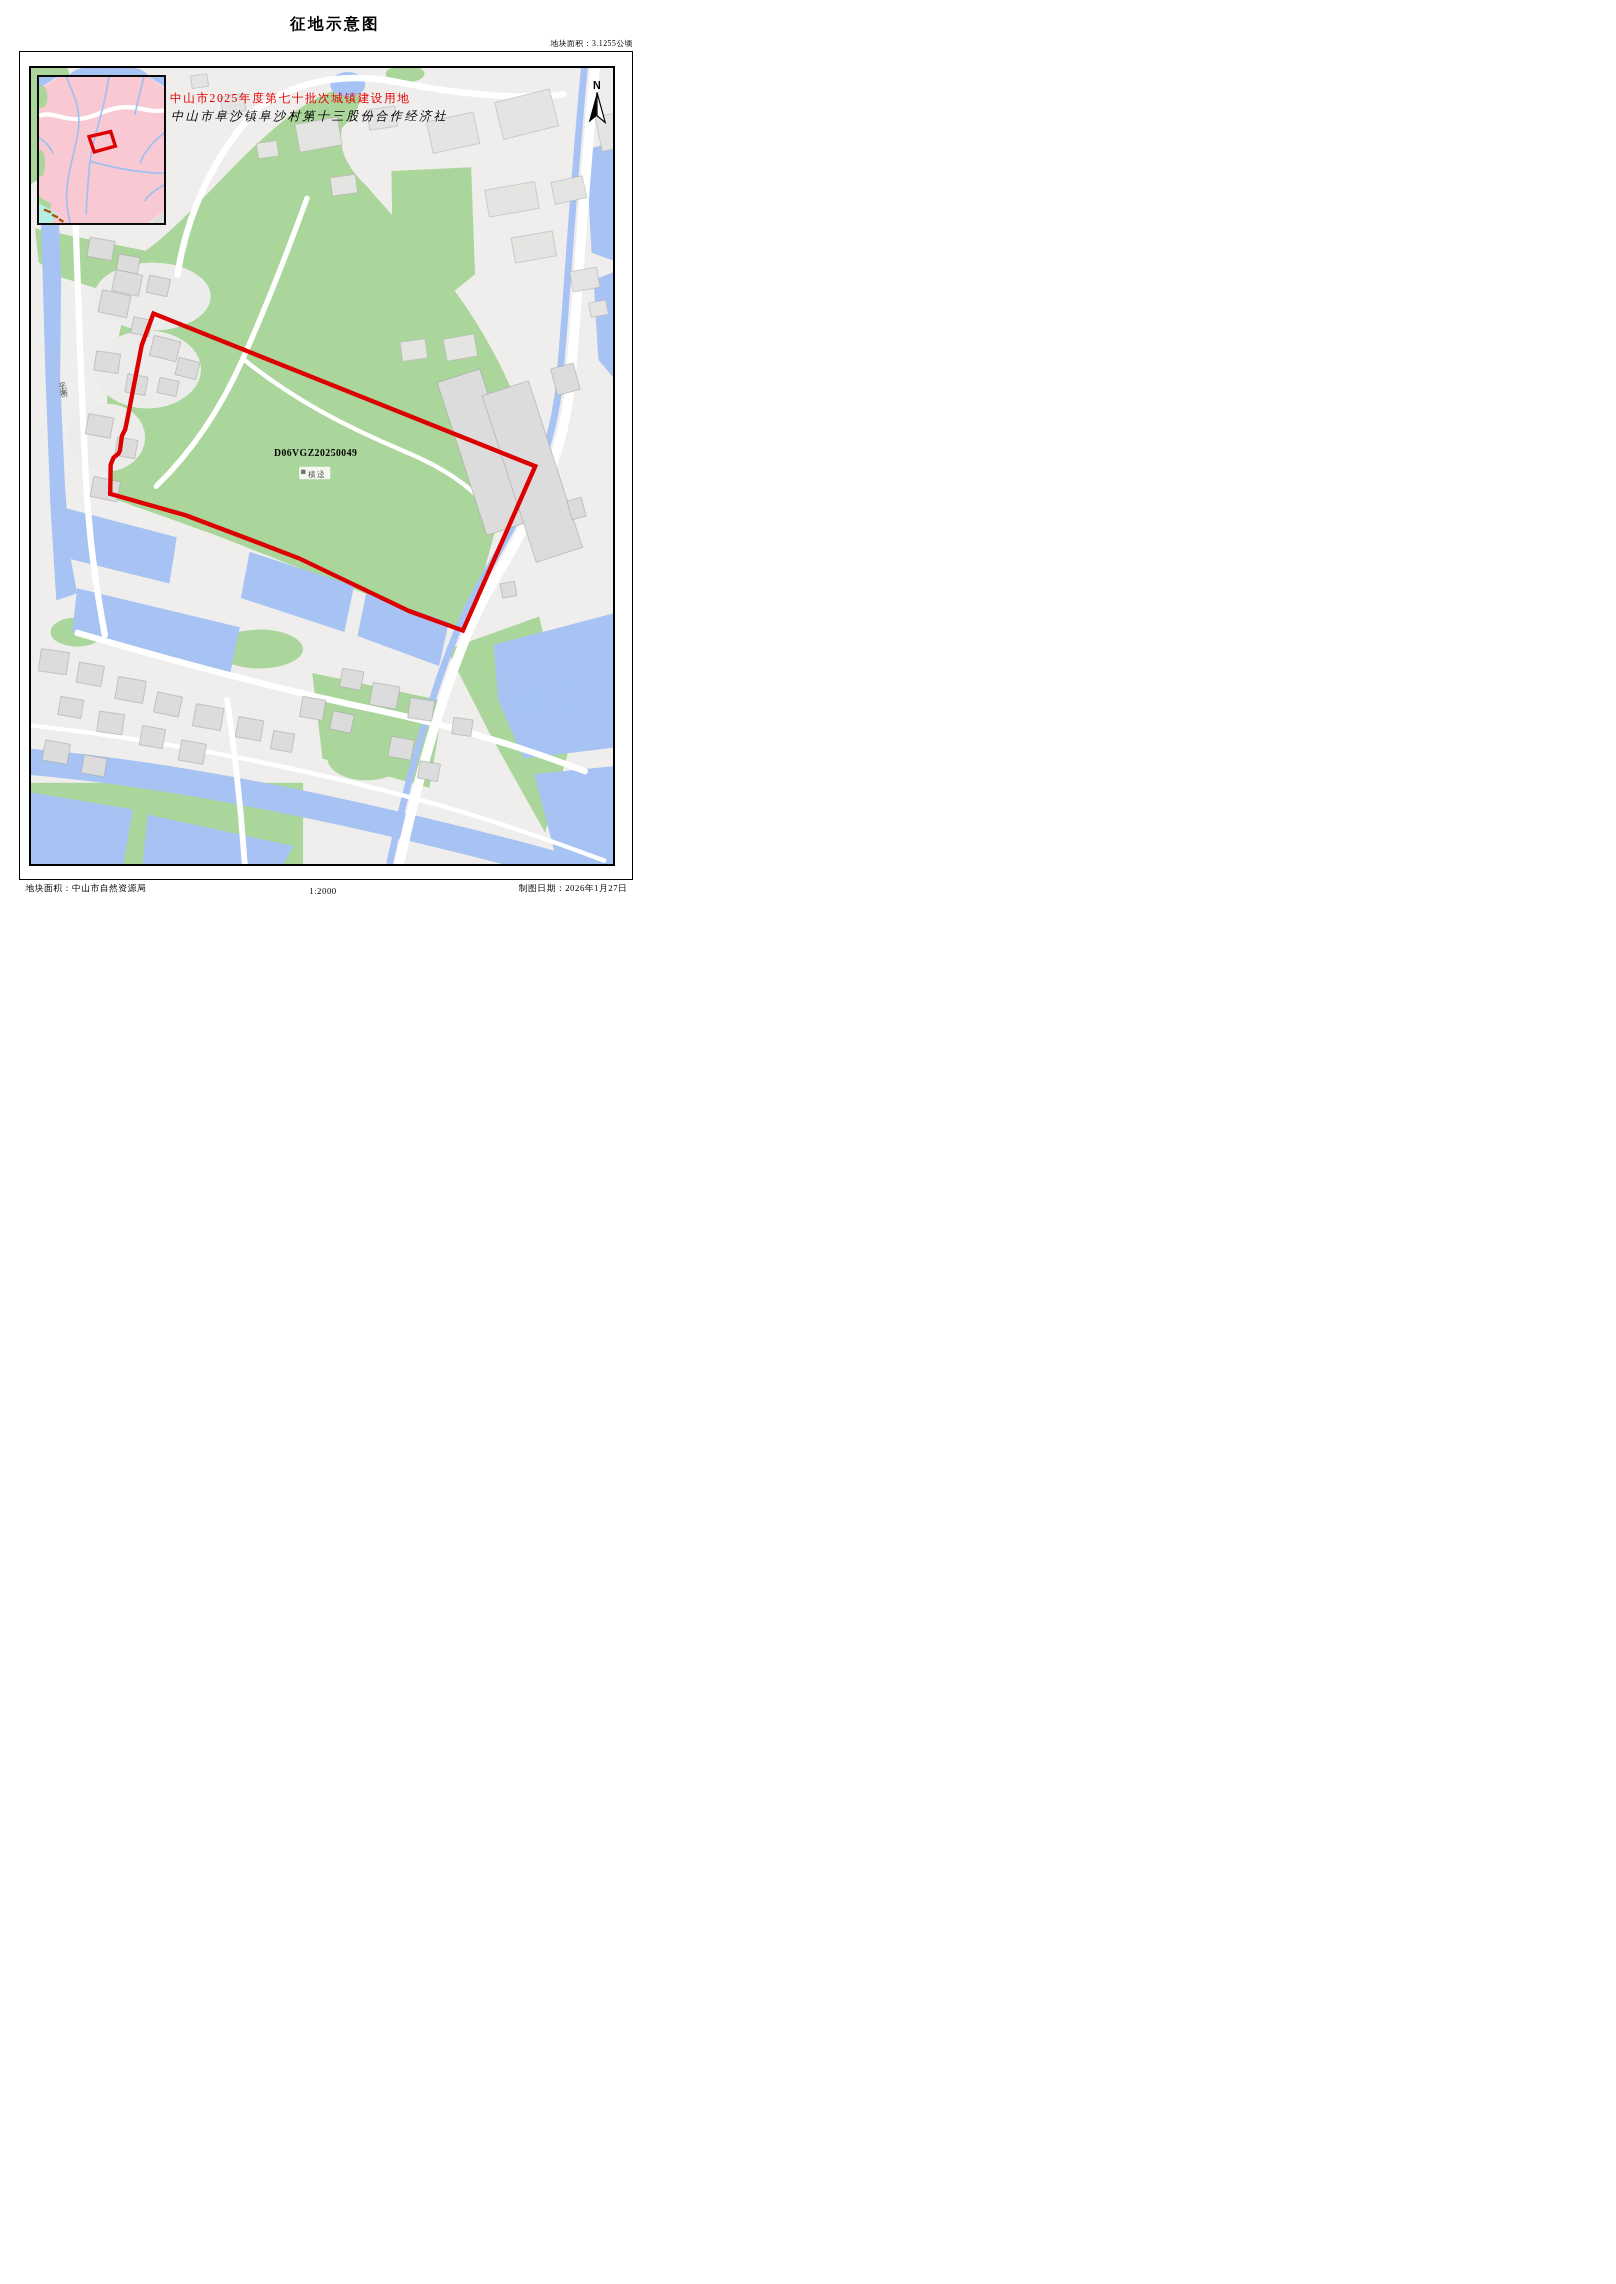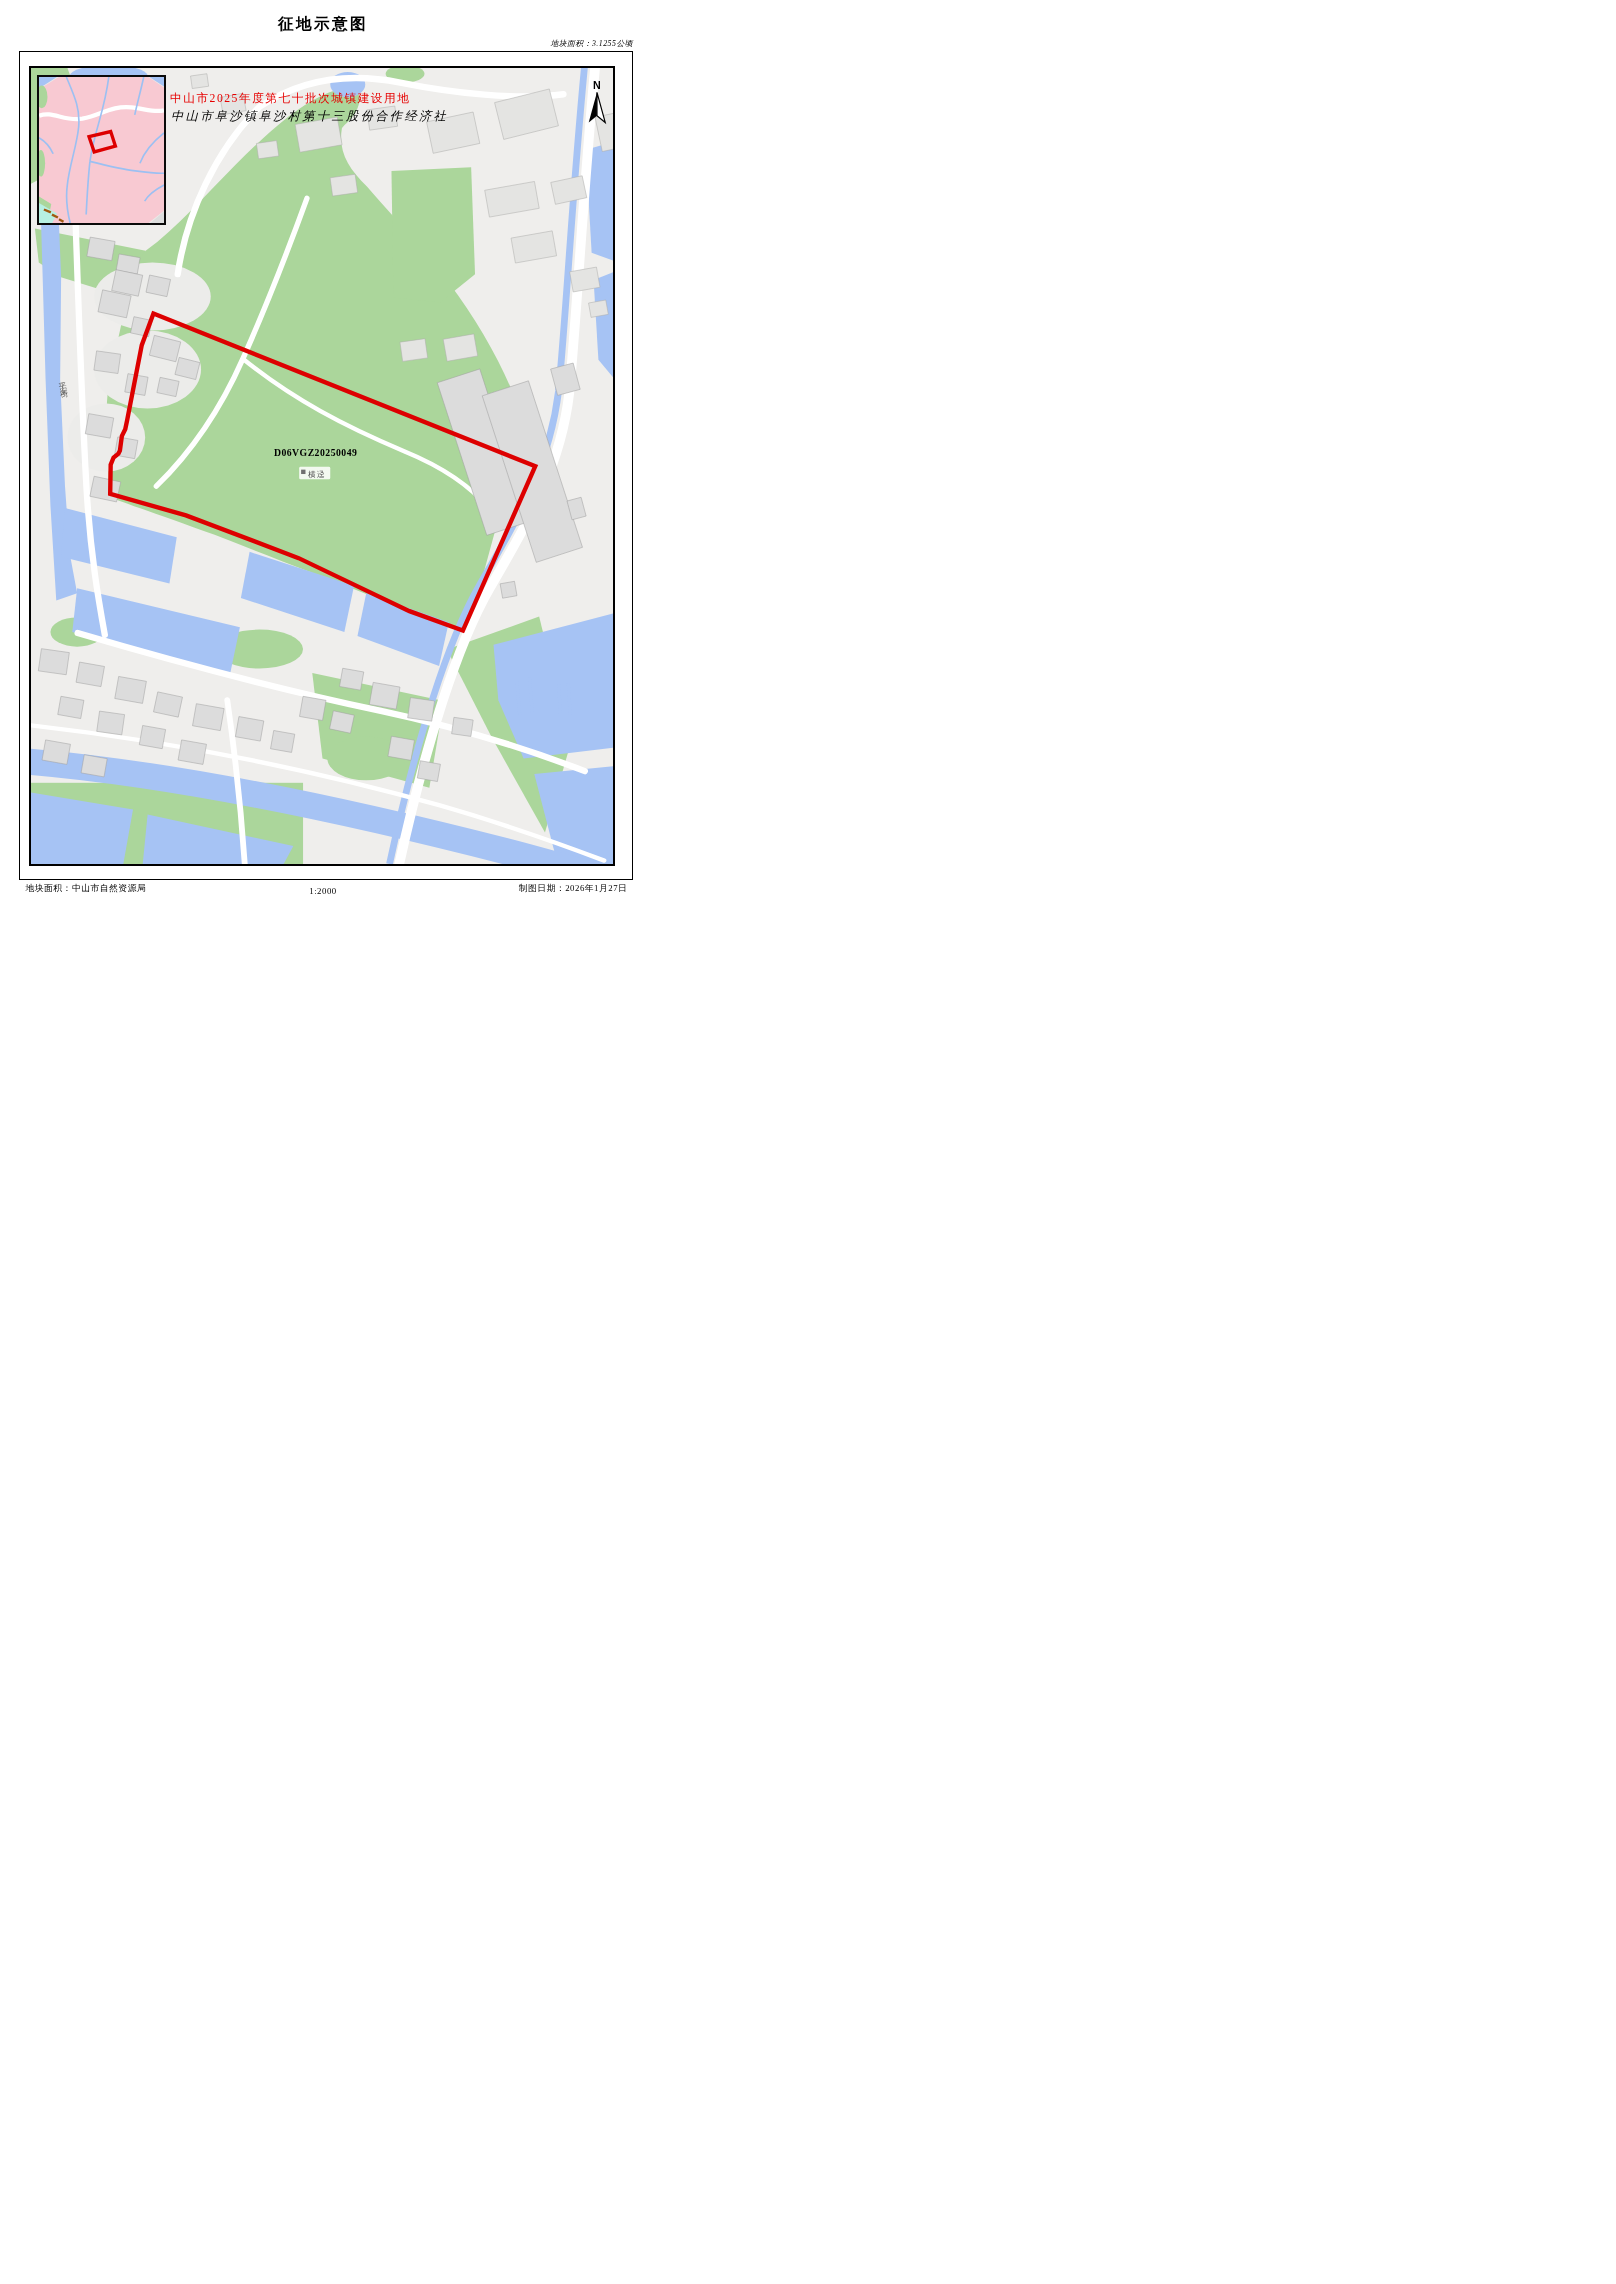--- a/index.html
+++ b/index.html
@@ -4,23 +4,23 @@
 <style>
   :root{
     --boundary-red:#dd0000; --heading-red:#e60000; --green-area:#abd69b;
     --water-blue:#a6c3f4; --inset-pink:#f8c9d2; --inset-cyan:#b7f0e2;
     --inset-stream-blue:#9cc0f2; --building-fill:#dcdcdc; --building-stroke:#a0a0a0;
     --road-white:#ffffff; --map-bg:#efeeec; --frame-black:#000000;
   }
   html,body{margin:0;padding:0;background:#fff;}
   .page{position:relative;width:646px;height:914px;background:#fff;overflow:hidden;
         font-family:"Liberation Serif","DejaVu Serif",serif;color:#000;}
-  .title{position:absolute;top:13.7px;left:0;width:100%;text-align:center;
+  .title{position:absolute;top:13.7px;left:12px;width:100%;text-align:center;
          font-size:15.6px;font-weight:bold;letter-spacing:2.4px;}
-  .area-label{position:absolute;top:38px;right:13px;font-size:7.8px;letter-spacing:0.5px;font-style:italic;}
+  .area-label{position:absolute;top:38px;right:13px;font-size:7.8px;letter-spacing:0.5px;}
   .outer-border{position:absolute;left:19px;top:51px;width:614px;height:829px;
          border:1px solid var(--frame-black);box-sizing:border-box;}
   .map-frame{position:absolute;left:29px;top:66px;width:586px;height:800px;
          border:2px solid var(--frame-black);box-sizing:border-box;overflow:hidden;background:var(--map-bg);}
   .map-frame svg{display:block;width:100%;height:100%;}
   .inset{position:absolute;left:37px;top:75px;width:129px;height:150px;
          border:2px solid #0a0a0a;box-sizing:border-box;background:var(--inset-pink);}
   .inset svg{display:block;width:100%;height:100%;}
   .red-heading{position:absolute;left:170px;top:91px;font-size:11.7px;font-weight:normal;
          color:var(--heading-red);letter-spacing:1.5px;white-space:nowrap;}

